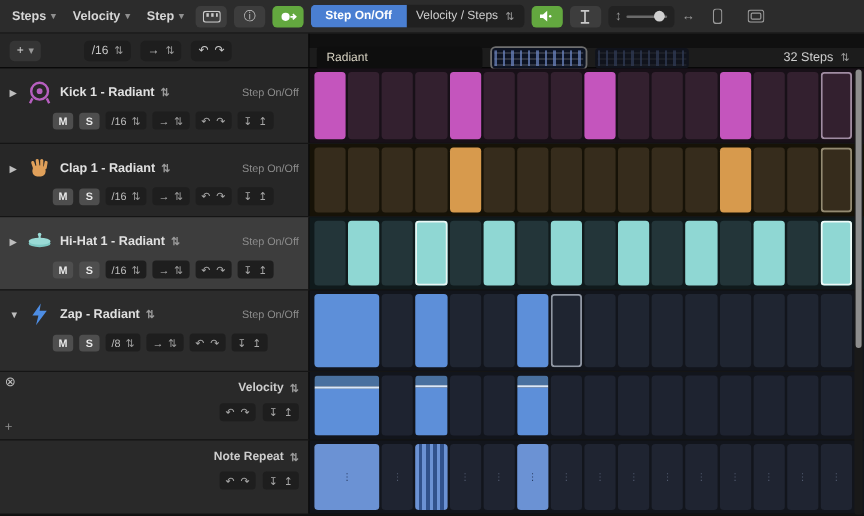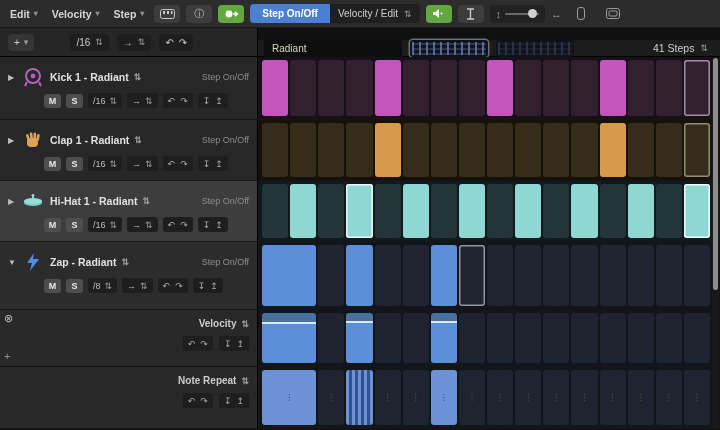--- a/index.html
+++ b/index.html
@@ -82,21 +82,21 @@
   .scrollbar { position:absolute; right:1px; top:58px; bottom:1px; width:7px; background:#191919; border-radius:3px; }
   .scrollbar .sb-thumb { position:absolute; top:0; left:1px; width:5px; height:232px; background:#8d8d8d; border-radius:3px; }
 </style>
 </head>
 <body>
 
 <div class="app">
 
   <div class="toolbar">
     <div class="menu">
-      <span>Edit</span>
+      <span>Steps</span>
         <span class="chev">▾</span>
     </div>
     <div class="menu">
       <span>Velocity</span>
         <span class="chev">▾</span>
     </div>
     <div class="menu">
       <span>Step</span>
         <span class="chev">▾</span>
     </div>
@@ -111,21 +111,21 @@
     <div class="tbtn">ⓘ</div>
     <div class="tbtn green">
       <svg width="16" height="10" viewBox="0 0 16 10">
           <circle cx="6" cy="5" r="3.4" fill="#fff"></circle>
           <path d="M10 5h4M12 2.8L14.4 5 12 7.2" stroke="#fff" stroke-width="1.4" fill="none"></path>
         </svg>
     </div>
     <div class="seg">
       <div class="on">Step On/Off</div>
       <div class="mode-sel">
-        <span>Velocity / Edit</span>
+        <span>Velocity / Steps</span>
         <span class="updown">⇅</span>
       </div>
     </div>
     <div class="tbtn green">
       <svg width="13" height="11" viewBox="0 0 13 11">
           <path d="M1 4h2.5L7 1v9L3.5 7H1z" fill="#fff"></path>
           <circle cx="9.5" cy="5.5" r="1" fill="#fff"></circle>
         </svg>
     </div>
     <div class="tbtn">
@@ -174,21 +174,21 @@
     </div>
     <div class="subbar-right">
       <div class="patt-name">Radiant</div>
       <div class="thumb-page sel">
           <div class="dots"></div>
         </div>
       <div class="thumb-page dim">
           <div class="dots"></div>
         </div>
       <div class="steps-count">
-        <span>41 Steps</span>
+        <span>32 Steps</span>
           <span class="updown">⇅</span>
       </div>
     </div>
   </div>
 
   <div class="rows" id="rows">
       <div class="row" style="height: 63px;">
         <div class="row-left" style="background: rgb(39, 39, 39);">
           <div class="trk-top">
             <span class="disclosure">▶</span>

